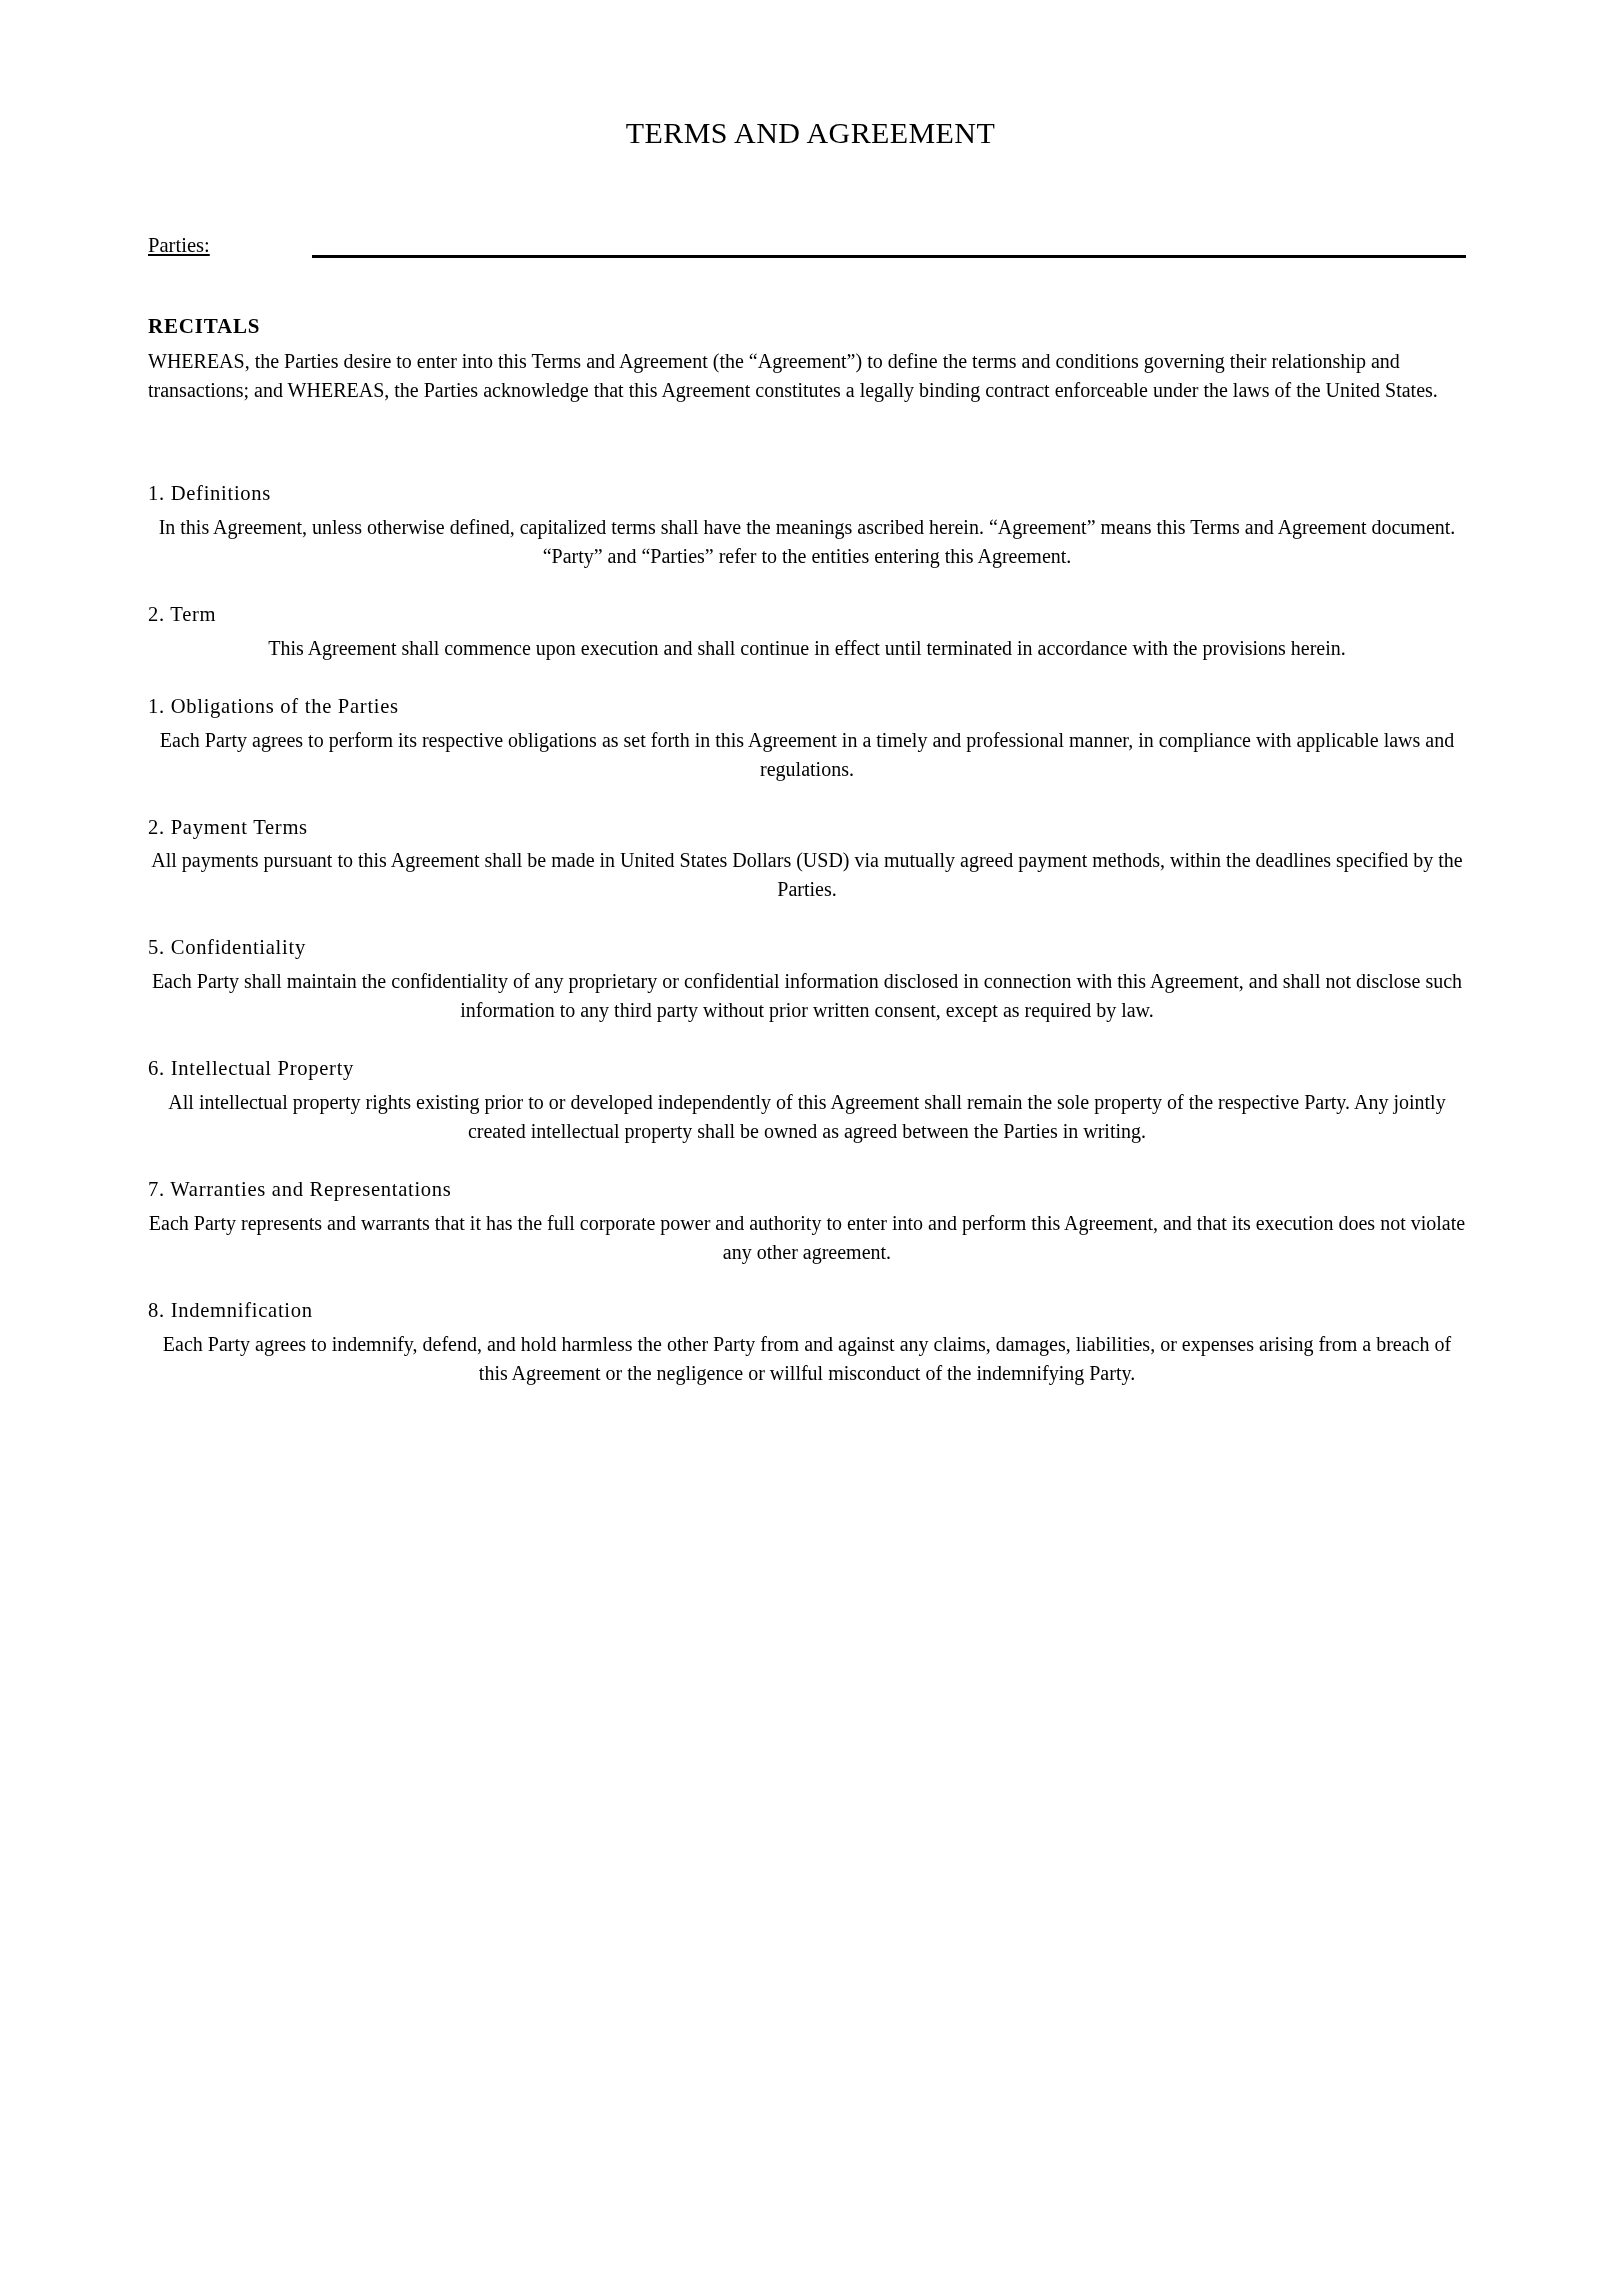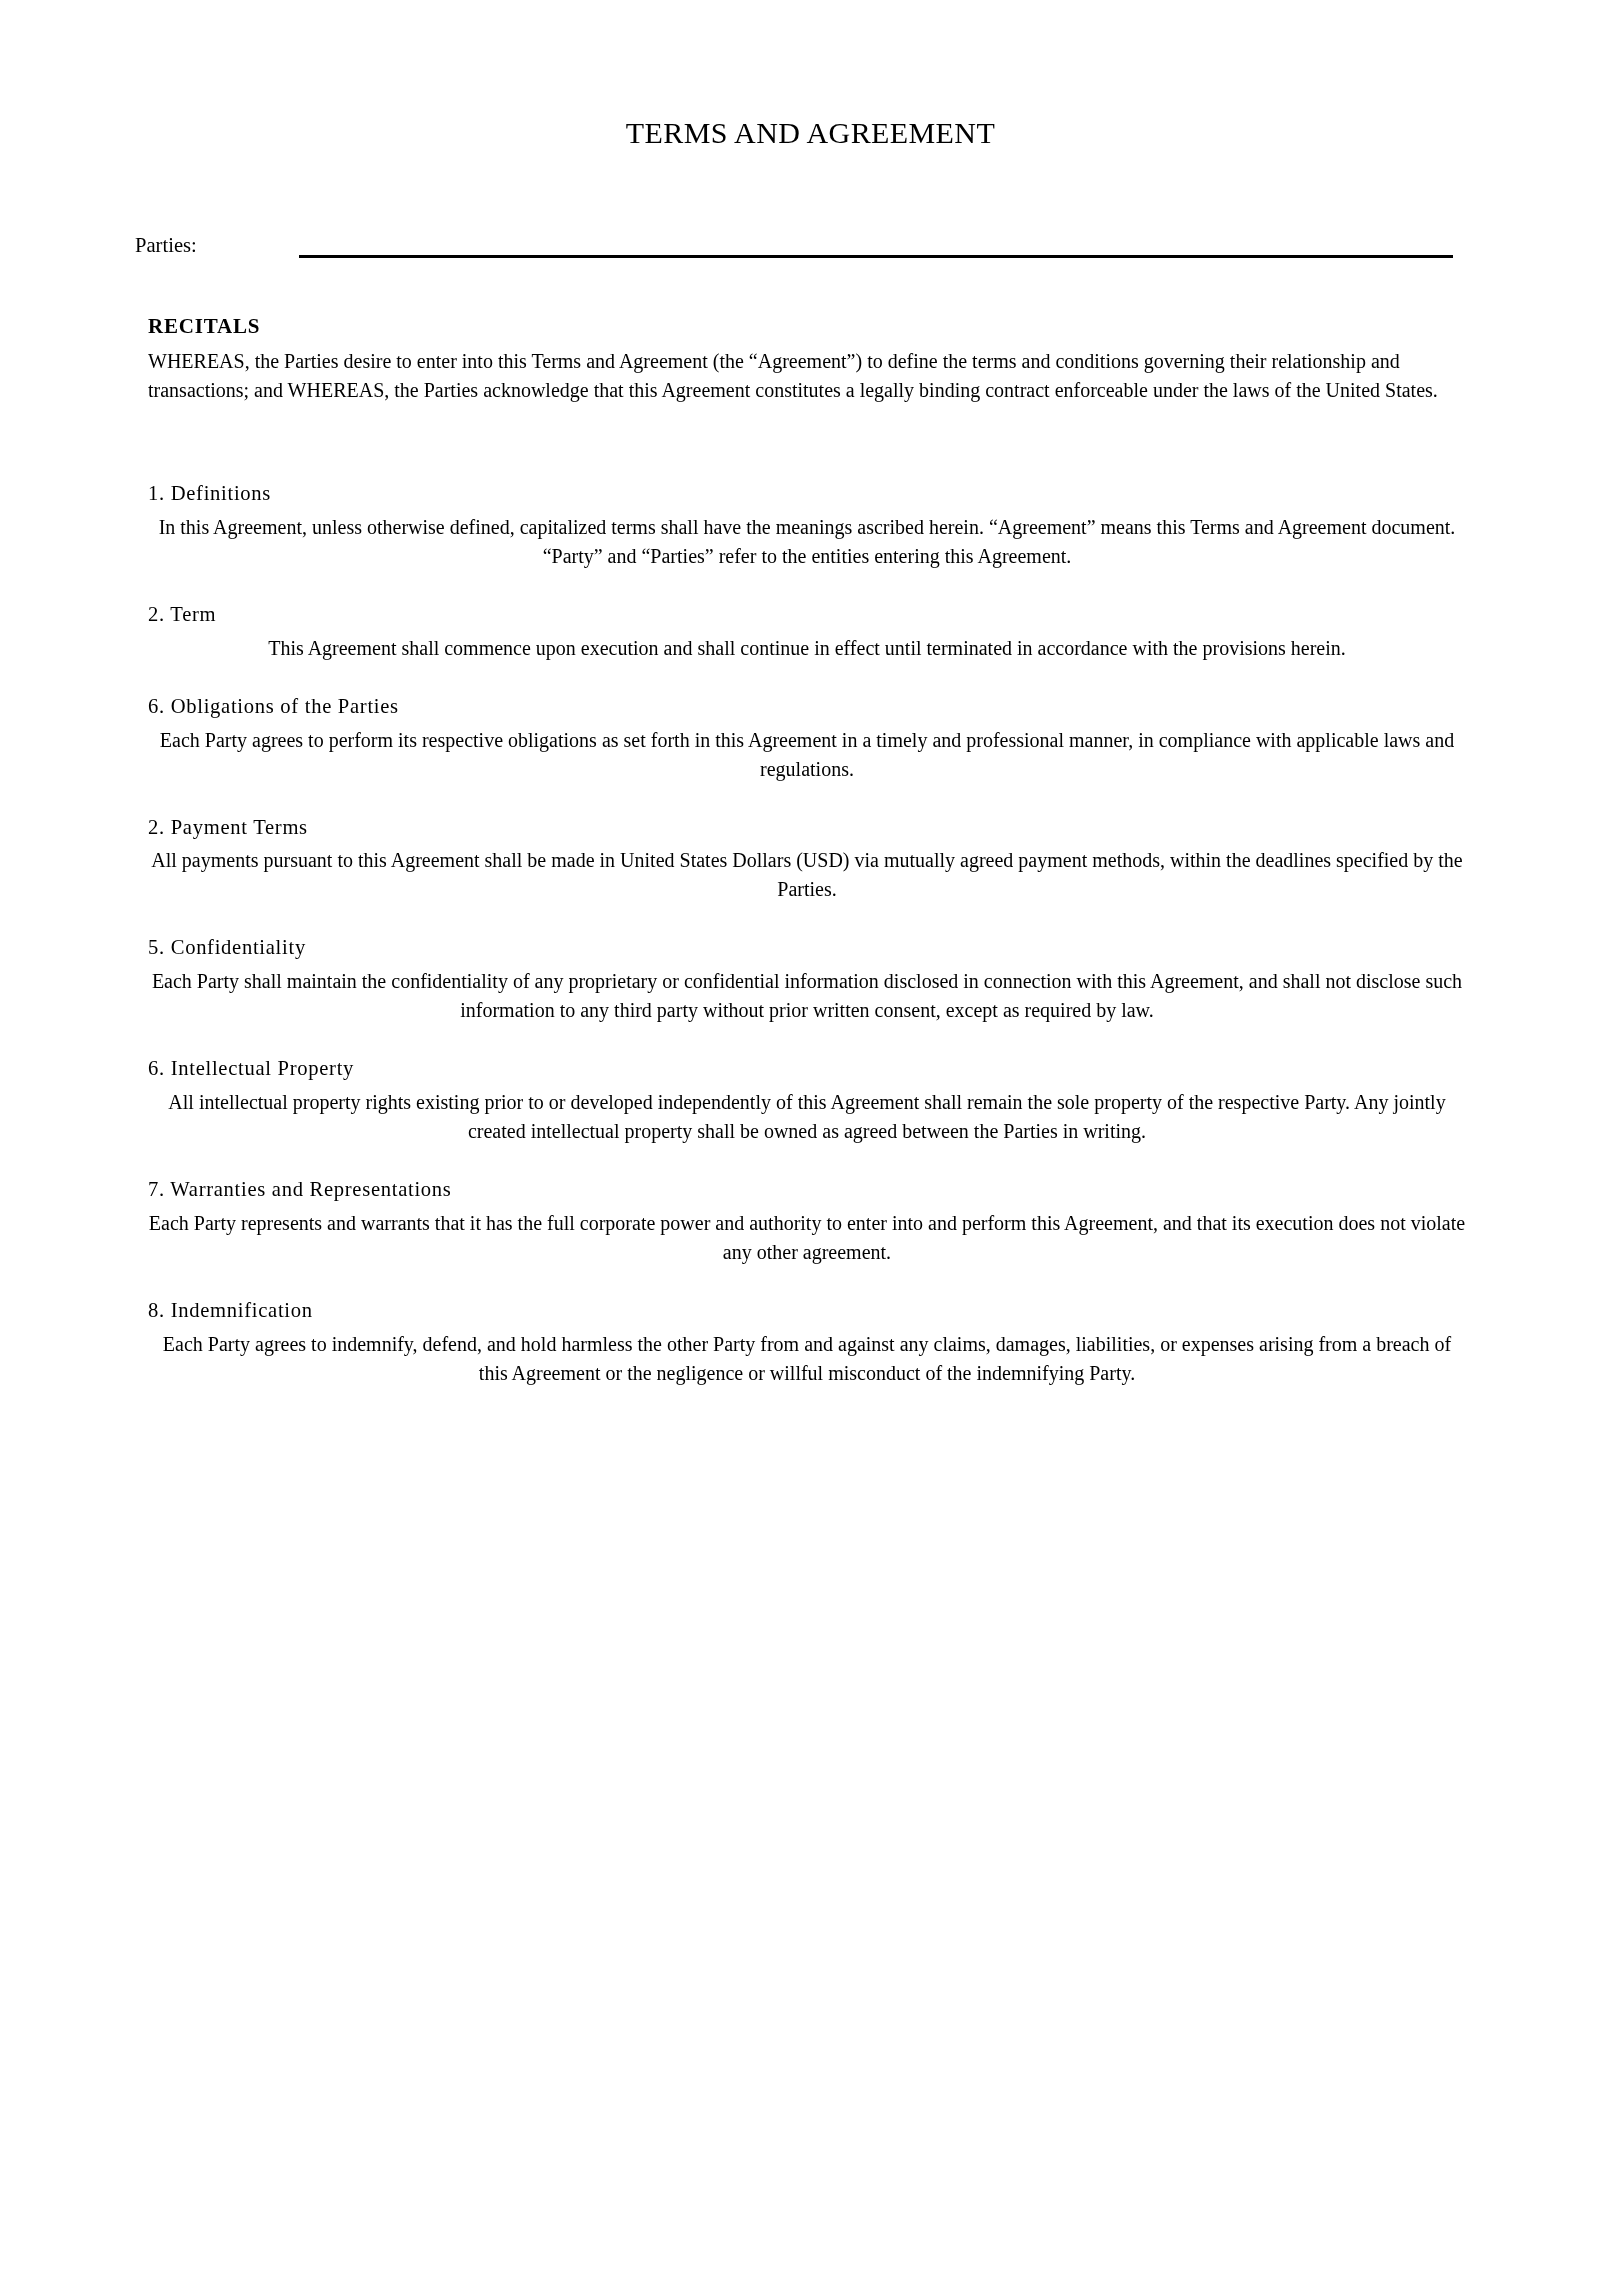--- a/index.html
+++ b/index.html
@@ -33,25 +33,26 @@
     font-size: 30px;
     font-weight: normal;
     letter-spacing: 0.4px;
     line-height: 1;
     margin: 0;
   }
 
   .parties-row {
     position: absolute;
     top: 233px;
-    left: 135px;
+    left: 148px;
     width: 1318px;
     height: 33px;
     display: flex;
     align-items: flex-start;
+    text-decoration: underline;
   }
   .parties-label {
     font-size: 20.6px;
     line-height: 25.5px;
     white-space: nowrap;
     width: 164px;
     flex: 0 0 164px;
   }
   .parties-rule {
     flex: 1 1 auto;
@@ -138,21 +139,21 @@
     <div class="sections" id="sections-container">
         <div class="section">
           <div class="section-heading">1. Definitions</div>
           <p class="section-body">In this Agreement, unless otherwise defined, capitalized terms shall have the meanings ascribed herein. “Agreement” means this Terms and Agreement document. “Party” and “Parties” refer to the entities entering this Agreement.</p>
         </div>
         <div class="section">
           <div class="section-heading">2. Term</div>
           <p class="section-body">This Agreement shall commence upon execution and shall continue in effect until terminated in accordance with the provisions herein.</p>
         </div>
         <div class="section">
-          <div class="section-heading">6. Obligations of the Parties</div>
+          <div class="section-heading">1. Obligations of the Parties</div>
           <p class="section-body">Each Party agrees to perform its respective obligations as set forth in this Agreement in a timely and professional manner, in compliance with applicable laws and regulations.</p>
         </div>
         <div class="section">
           <div class="section-heading">2. Payment Terms</div>
           <p class="section-body">All payments pursuant to this Agreement shall be made in United States Dollars (USD) via mutually agreed payment methods, within the deadlines specified by the Parties.</p>
         </div>
         <div class="section">
           <div class="section-heading">5. Confidentiality</div>
           <p class="section-body">Each Party shall maintain the confidentiality of any proprietary or confidential information disclosed in connection with this Agreement, and shall not disclose such information to any third party without prior written consent, except as required by law.</p>
         </div>

